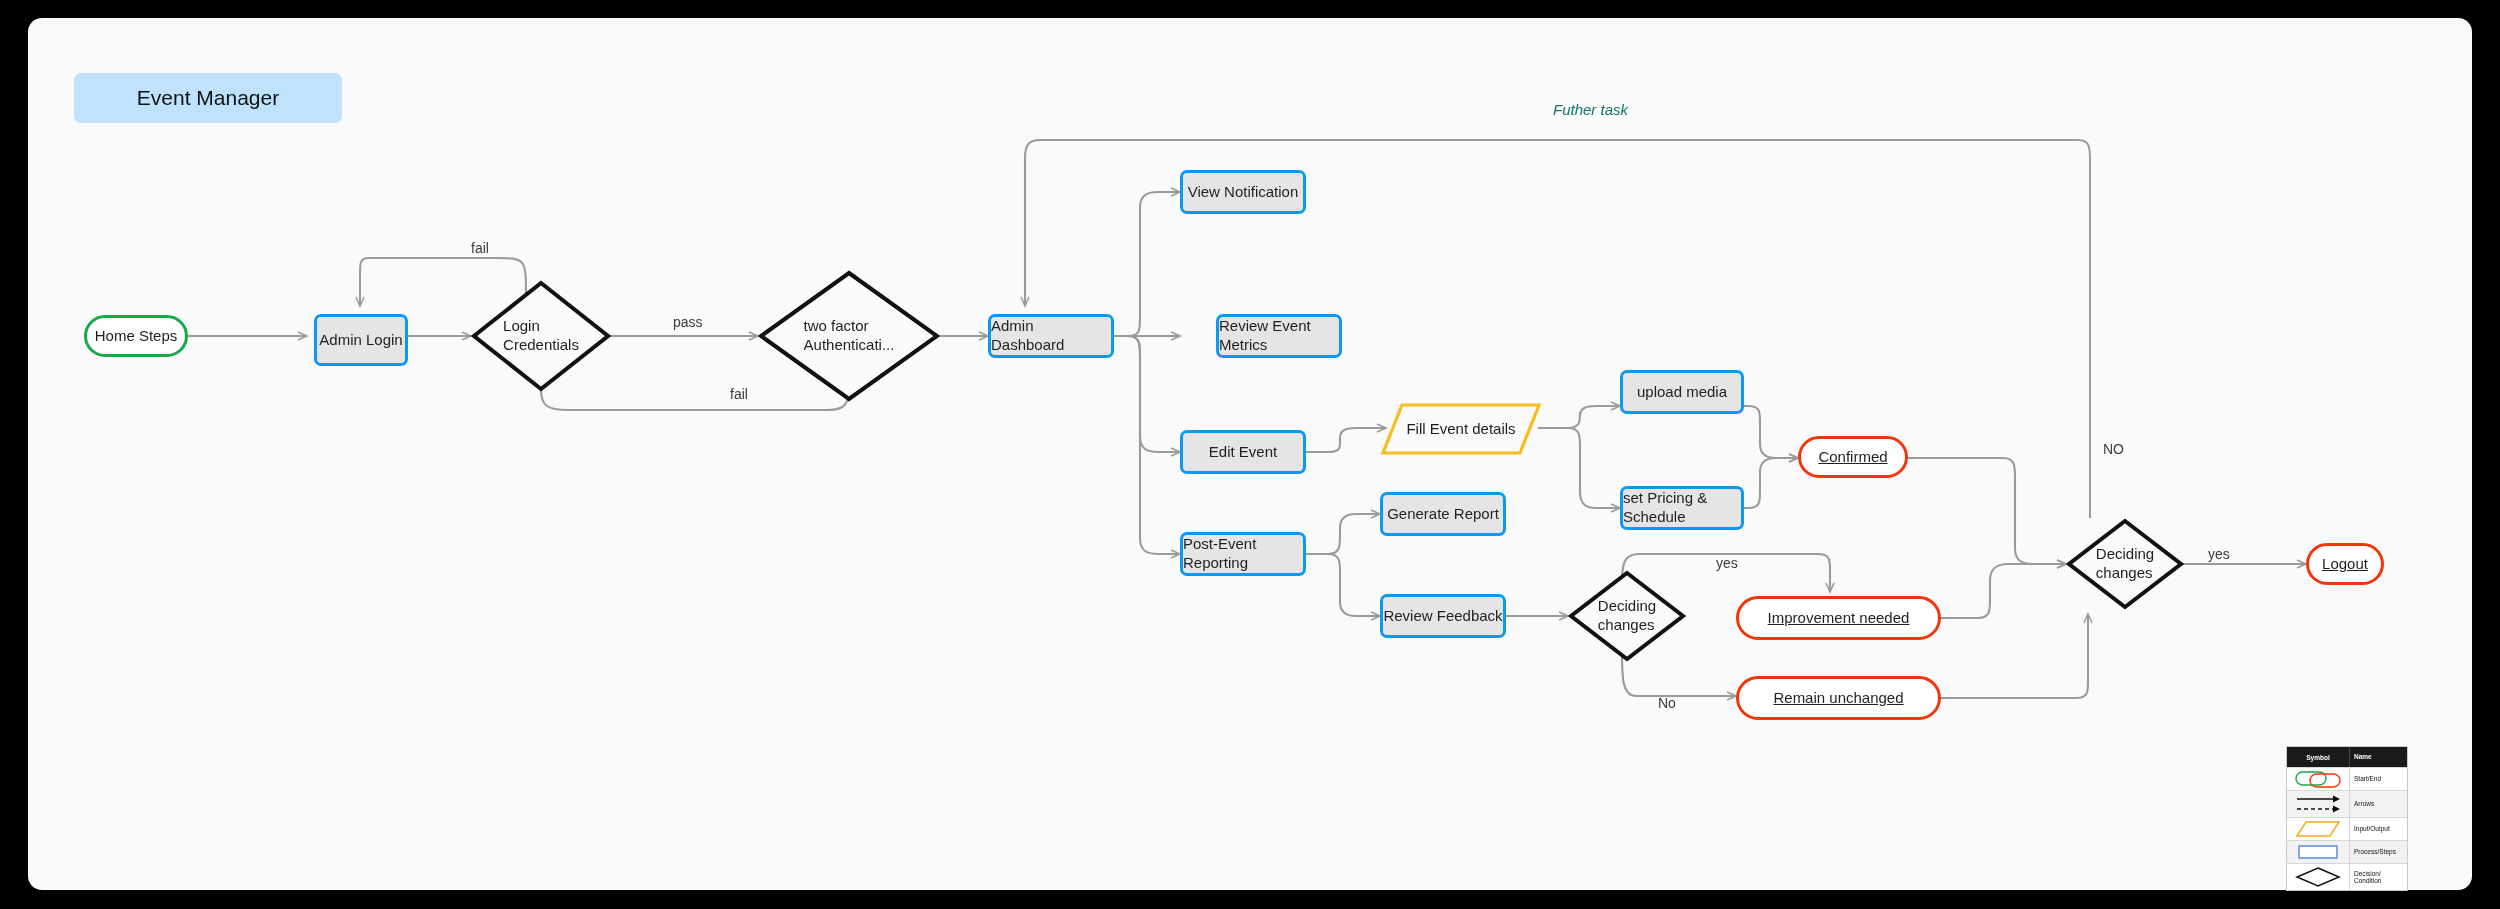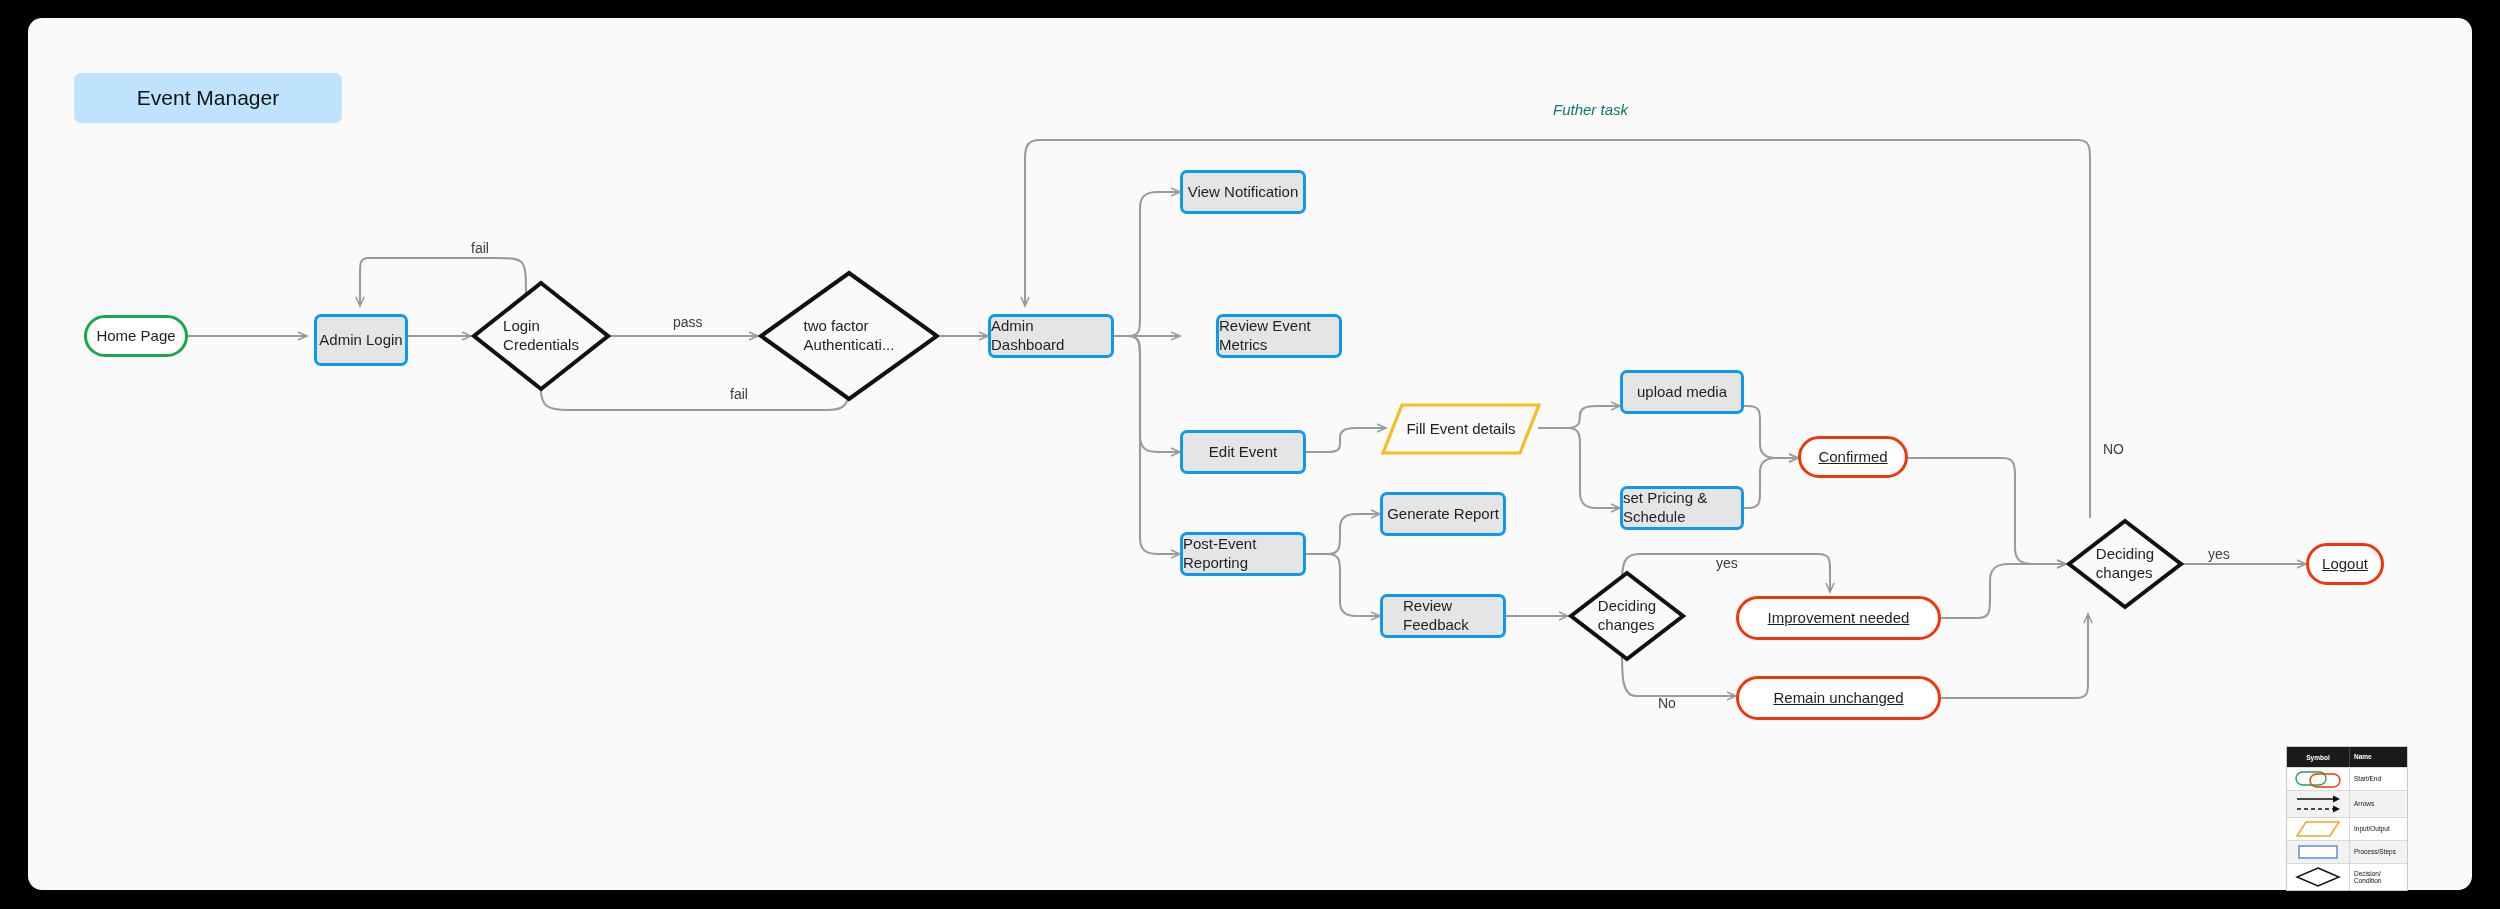--- a/index.html
+++ b/index.html
@@ -129,21 +129,21 @@
     </g>
     <g fill="none" stroke="#9b9b9b" stroke-width="2.1" marker-end="url(#ah)">
       <path d="M1012,122 C1000,122 997,128 997,140 L997,288"></path>
     </g>
   </svg>
 
   <div class="node title-chip" style="left:46px;top:55px;width:268px;height:50px;">Event Manager</div>
 
   <div class="group-label" style="left:1525px;top:83px;">Futher task</div>
 
-  <div class="node startend-g" style="left:56px;top:297px;width:104px;height:42px;">Home Page</div>
+  <div class="node startend-g" style="left:56px;top:297px;width:104px;height:42px;">Home Steps</div>
 
   <div class="node proc" style="left:286px;top:296px;width:94px;height:52px;">Admin Login</div>
 
   <div class="node dec" style="left:443px;top:262px;width:140px;height:112px;">
     <svg class="dshape" viewBox="0 0 140 112" preserveAspectRatio="none">
       <polygon points="70,3 137,56 70,109 3,56" fill="#fafafa" stroke="#111111" stroke-width="4"></polygon>
     </svg>
     <span class="dlabel" style="white-space: pre-line;">Login
 Credentials</span>
   </div>
@@ -172,21 +172,21 @@
     </svg>
     <span class="iolabel">Fill Event details</span>
   </div>
 
   <div class="node proc" style="left:1592px;top:352px;width:124px;height:44px;">upload media</div>
 
   <div class="node proc" style="left:1592px;top:468px;width:124px;height:44px;">set Pricing &amp; Schedule</div>
 
   <div class="node proc" style="left:1352px;top:474px;width:126px;height:44px;">Generate Report</div>
 
-  <div class="node proc" style="left:1352px;top:576px;width:126px;height:44px;padding-left:20px;">Review Feedback</div>
+  <div class="node proc" style="left:1352px;top:576px;width:126px;height:44px;">Review Feedback</div>
 
   <div class="node startend-r" style="left:1770px;top:418px;width:110px;height:42px;">Confirmed</div>
 
   <div class="node dec" style="left:1540px;top:552px;width:118px;height:92px;">
     <svg class="dshape" viewBox="0 0 118 92" preserveAspectRatio="none">
       <polygon points="59,3 115,46 59,89 3,46" fill="#fafafa" stroke="#111111" stroke-width="4"></polygon>
     </svg>
     <span class="dlabel" style="white-space: pre-line;">Deciding
 changes</span>
   </div>

